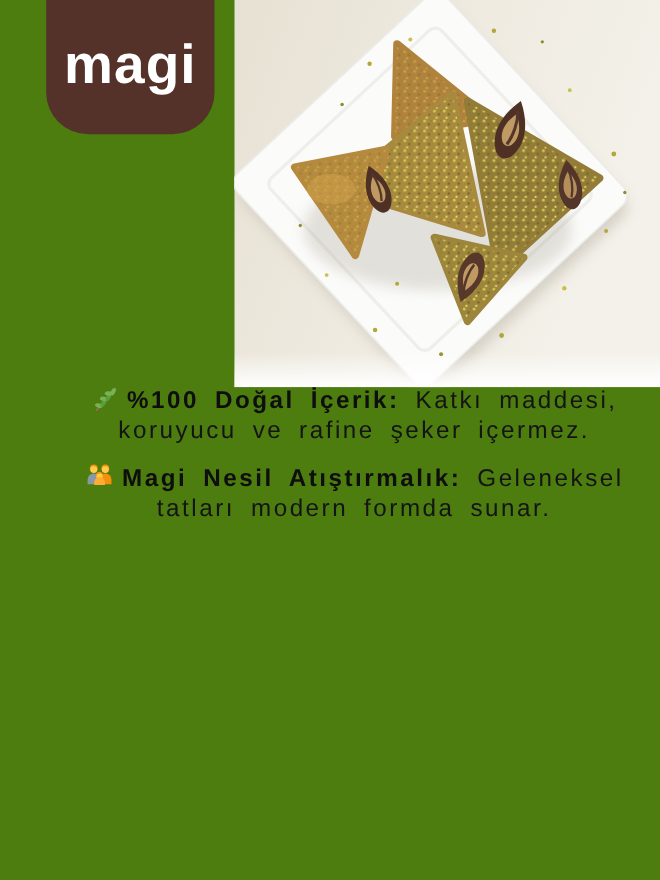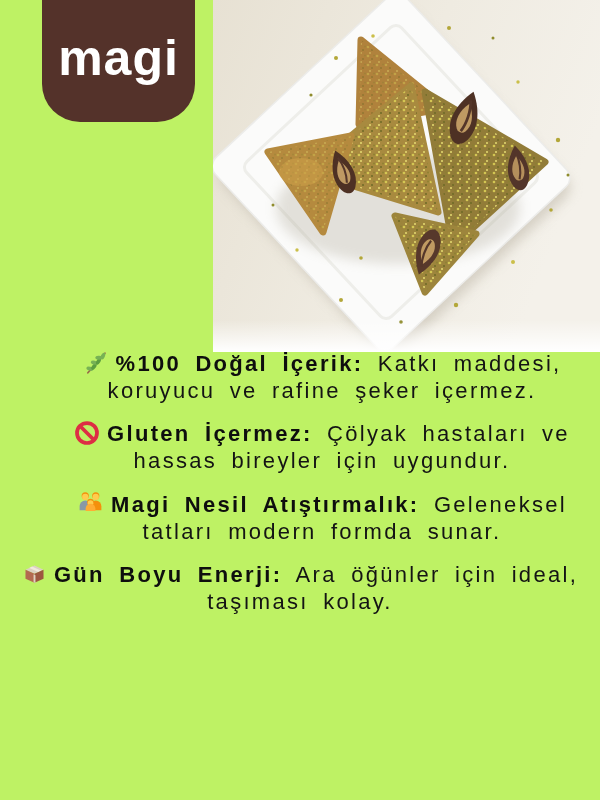--- a/index.html
+++ b/index.html
@@ -1,16 +1,16 @@
 <!DOCTYPE html>
 <html><head>
 <meta charset="utf-8">
 <style>
   html,body{margin:0;padding:0;background:#ffffff;}
-  .page{position:relative;width:600px;height:800px;background:#bef264;overflow:hidden;
+  .page{position:relative;width:600px;height:800px;background:#4d7c0f;overflow:hidden;
         font-family:"Liberation Sans","DejaVu Sans",sans-serif;color:#141414;}
 
   
   .logo{position:absolute;left:42px;top:-40px;width:153px;height:162px;
         background:#54322a;border-radius:38px;
         display:flex;align-items:center;justify-content:center;box-sizing:border-box;padding-top:34px;}
   .logo span{color:#ffffff;font-weight:700;font-size:50px;letter-spacing:1px;line-height:1;}
 
   
   .photo{position:absolute;left:213px;top:0;width:387px;height:352px;}
@@ -144,56 +144,35 @@
           <ellipse cx="0" cy="0" rx="4.4" ry="2.4" fill="#5c9e3f" transform="translate(13.5,20.5) rotate(-55)"></ellipse>
           <ellipse cx="0" cy="0" rx="4.4" ry="2.4" fill="#77b255" transform="translate(14,15.5) rotate(10)"></ellipse>
           <ellipse cx="0" cy="0" rx="4.4" ry="2.4" fill="#5c9e3f" transform="translate(19,14) rotate(-60)"></ellipse>
           <ellipse cx="0" cy="0" rx="4.4" ry="2.4" fill="#77b255" transform="translate(19.5,9.5) rotate(5)"></ellipse>
           <ellipse cx="0" cy="0" rx="4.4" ry="2.4" fill="#77b255" transform="translate(24.5,7.5) rotate(-65)"></ellipse>
         </svg>
       </span><b>%100 Doğal İçerik:</b>
       <span>Katkı maddesi, koruyucu ve rafine şeker içermez.</span>
     </p>
 
-    <p class="feature w-full">
-      <span class="icn">
-        <svg width="26" height="26" viewBox="0 0 32 32">
-          <circle cx="16" cy="16" r="12.3" fill="none" stroke="#dd2e44" stroke-width="4.6"></circle>
-          <line x1="8.6" y1="8.6" x2="23.4" y2="23.4" stroke="#dd2e44" stroke-width="4.6"></line>
-        </svg>
-      </span><b>Gluten İçermez:</b>
-      <span>Çölyak hastaları ve hassas bireyler için uygundur.</span>
-    </p>
 
 
     <p class="feature w-full">
       <span class="icn">
         <svg width="27" height="27" viewBox="0 0 36 36">
           <circle cx="11" cy="7.8" r="4.8" fill="#f4900c"></circle>
           <circle cx="11" cy="9.2" r="4.2" fill="#ffcc4d"></circle>
           <circle cx="25" cy="7.8" r="4.8" fill="#f4900c"></circle>
           <circle cx="25" cy="9.2" r="4.2" fill="#ffcc4d"></circle>
           <path d="M3.5,27 V21.5 a7.5,7.5 0 0 1 15,0 V27 Z" fill="#8899a6"></path>
           <path d="M17.5,27 V21.5 a7.5,7.5 0 0 1 15,0 V27 Z" fill="#f4900c"></path>
           <circle cx="18" cy="16.2" r="4.4" fill="#f4900c"></circle>
           <circle cx="18" cy="17.6" r="3.8" fill="#ffcc4d"></circle>
           <path d="M11.5,28 V24.8 a6.5,6.5 0 0 1 13,0 V28 Z" fill="#ffac33"></path>
         </svg>
       </span><b>Magi Nesil Atıştırmalık:</b>
       <span>Geleneksel tatları modern formda sunar.</span>
     </p>
 
-    <p class="feature w-narrow">
-      <span class="icn">
-        <svg width="25" height="25" viewBox="0 0 36 36">
-          <path d="M18,5 L31,11 L18,17 L5,11 Z" fill="#dcd0c2"></path>
-          <path d="M14.5,6.6 L27.5,12.6 L23.5,14.5 L10.5,8.5 Z" fill="#f0e9dd"></path>
-          <path d="M31,11 V24 L18,30 V17 Z" fill="#9c5740"></path>
-          <path d="M5,11 V24 L18,30 V17 Z" fill="#b36a50"></path>
-          <path d="M16.6,17.6 L19.4,18.9 V30.4 L16.6,29.1 Z" fill="#e8ded1" opacity="0.85"></path>
-        </svg>
-      </span><b>Gün Boyu Enerji:</b>
-      <span>Ara öğünler için ideal, taşıması kolay.</span>
-    </p>
 
 
   </div>
 </div>
 
 </body></html>

